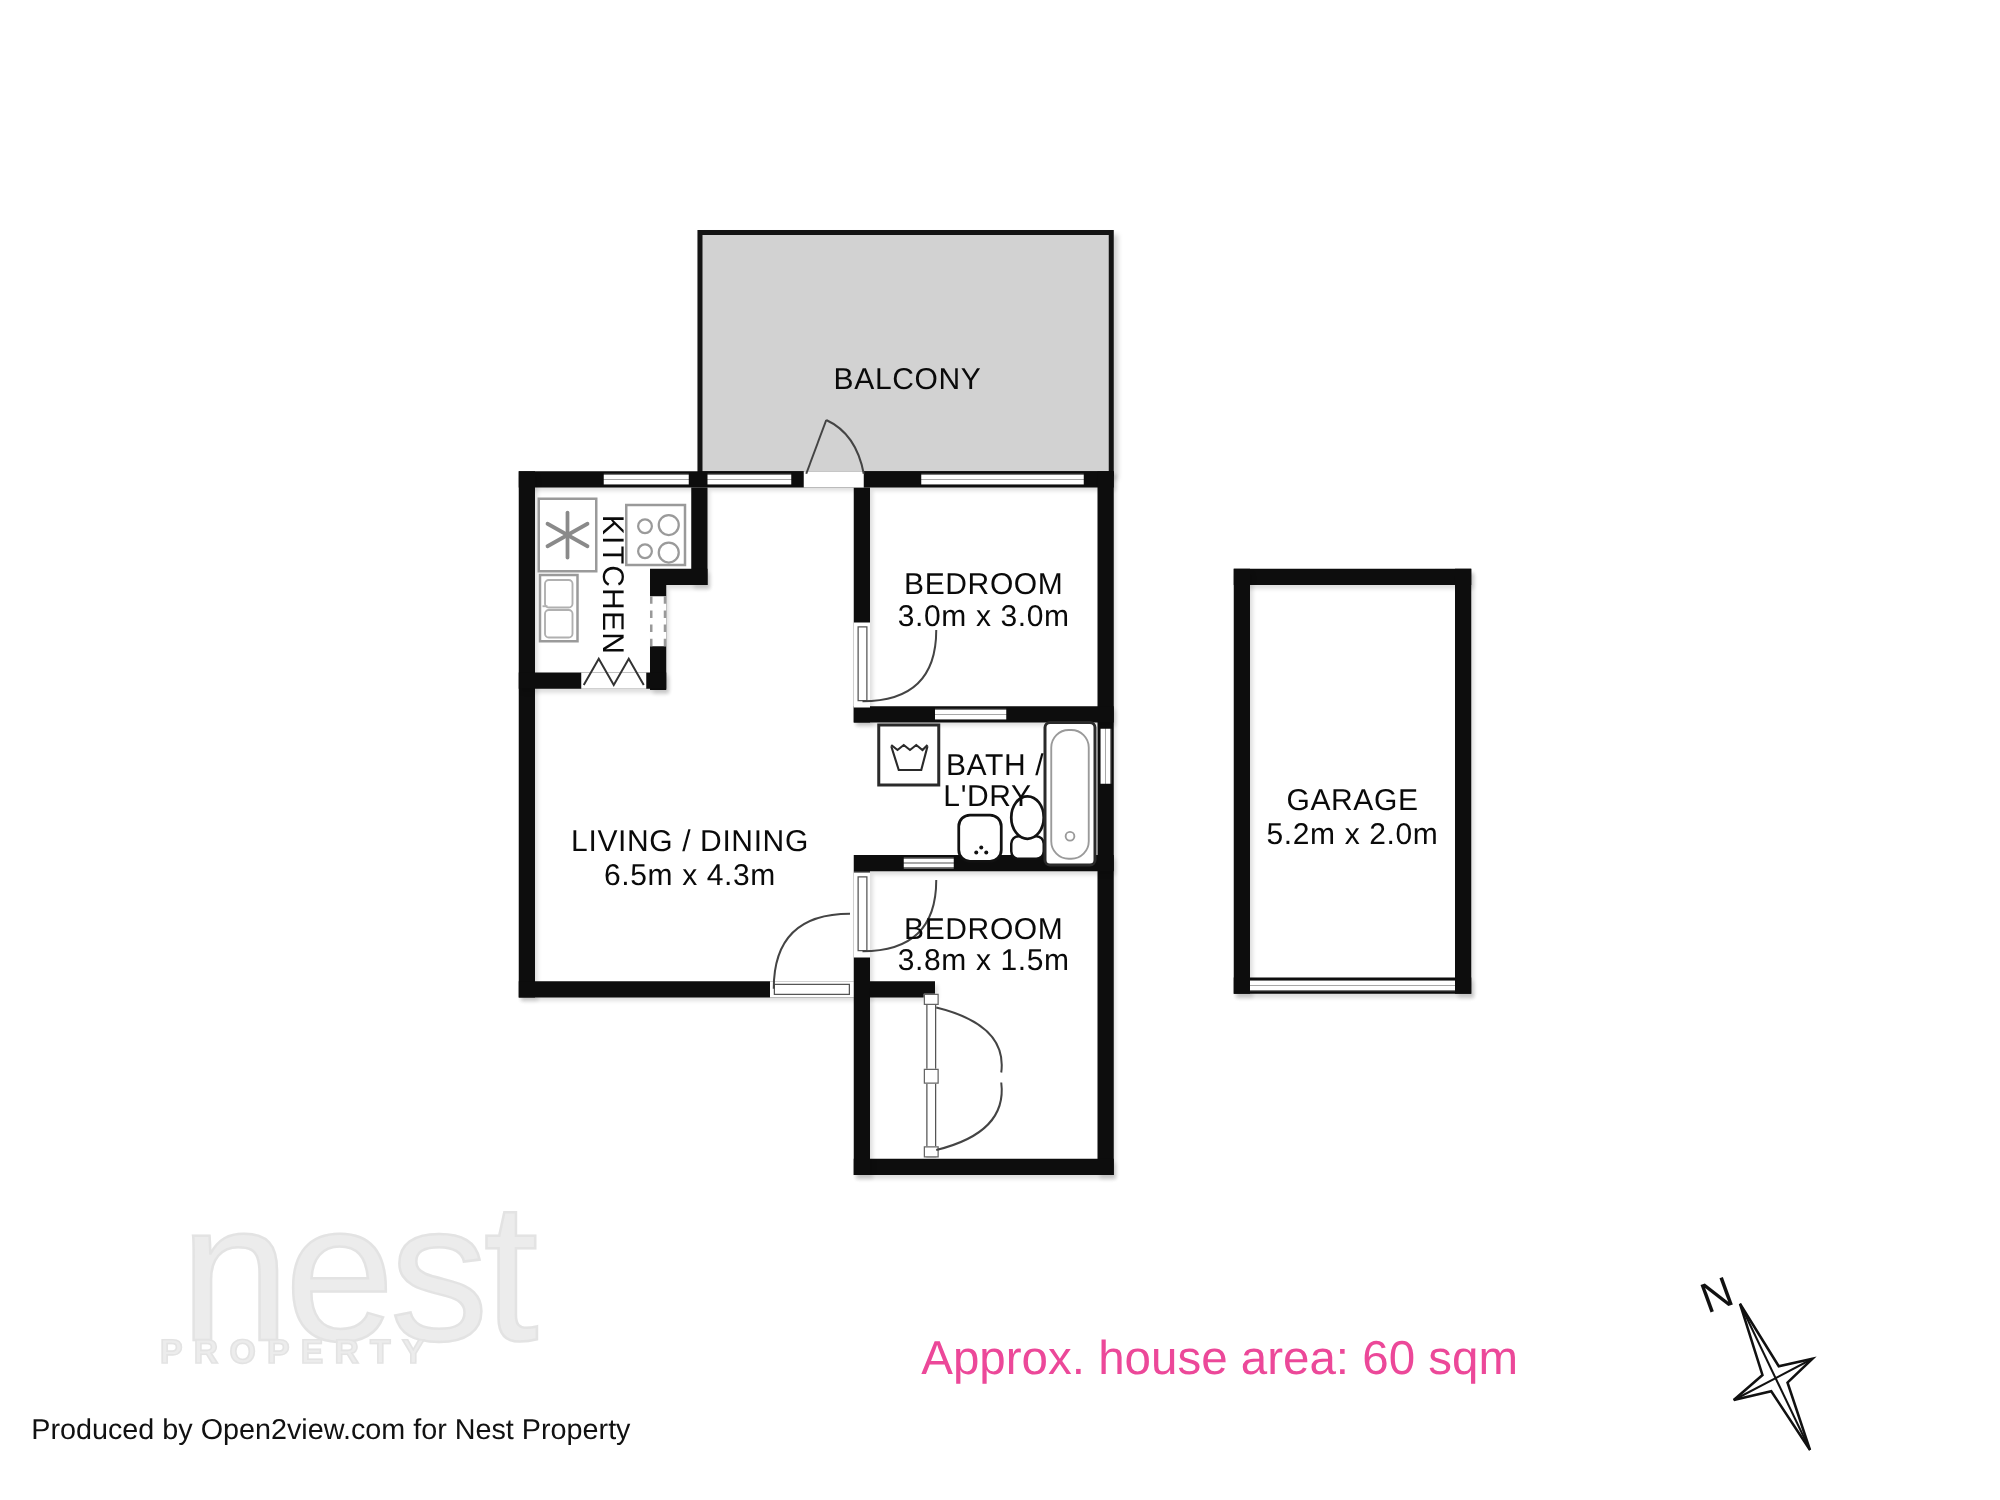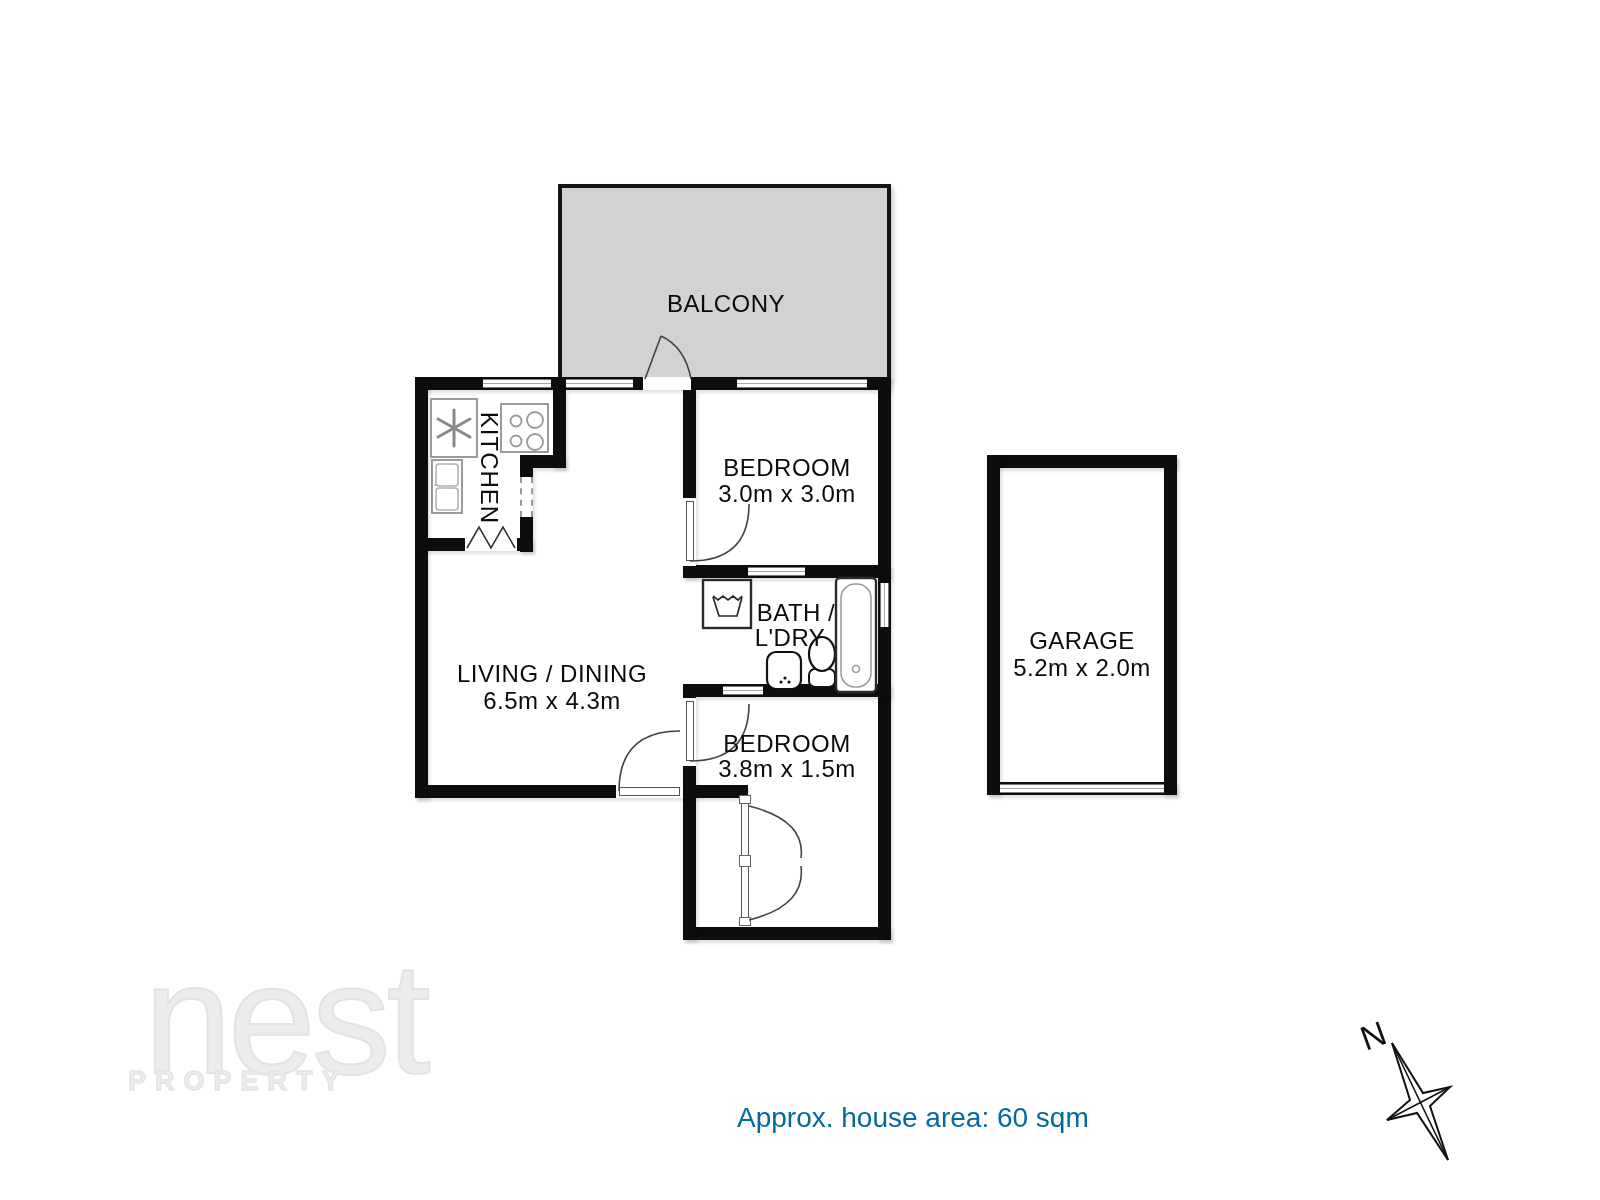--- a/index.html
+++ b/index.html
@@ -15,21 +15,21 @@
   .balcony{position:absolute;left:558px;top:184px;width:333px;height:197px;background:#d2d2d2;
            border:4px solid #141414;box-sizing:border-box;box-shadow:3px 3px 4px rgba(0,0,0,0.18);}
   .lbl{position:absolute;font-size:24px;white-space:nowrap;transform:translate(-50%,-50%);letter-spacing:0.5px;margin-top:16px;}
   .lbl-rot{position:absolute;font-size:24px;white-space:nowrap;transform:translate(-50%,-50%) rotate(90deg);letter-spacing:1px;}
   #plan-svg{position:absolute;left:0;top:0;pointer-events:none;}
   .wm-nest{position:absolute;left:118px;top:928px;font-size:158px;font-weight:normal;letter-spacing:-4px;
            color:rgba(255,255,255,0);-webkit-text-stroke:2px #e3e3e3;text-shadow:0 0 1px #ececec;margin-left:26px;}
   .wm-prop{position:absolute;left:128px;top:1066px;font-size:27px;font-weight:bold;letter-spacing:9px;
            color:rgba(255,255,255,0);-webkit-text-stroke:1.3px #e3e3e3;text-shadow:0 0 1px #ececec;}
   .disc{position:absolute;left:25px;font-size:23px;color:#111;}
-  .area{position:absolute;left:737px;font-size:28px;color:#0369a1;margin-top:36px;}
+  .area{position:absolute;left:737px;font-size:38px;color:#ec4899;}
 </style>
 </head>
 <body>
 
 <div id="canvas">
 
   <div class="balcony"></div>
 
   <div class="wall" style="left:415px;top:377px;width:476px;height:13px"></div>
   <div class="wall" style="left:415px;top:377px;width:13px;height:421px"></div>
@@ -148,15 +148,16 @@
   <div class="lbl" style="left:552px;top:658px">LIVING / DINING</div>
   <div class="lbl" style="left:552px;top:685px">6.5m x 4.3m</div>
   <div class="lbl" style="left:787px;top:728px">BEDROOM</div>
   <div class="lbl" style="left:787px;top:753px">3.8m x 1.5m</div>
   <div class="lbl" style="left:1082px;top:625px">GARAGE</div>
   <div class="lbl" style="left:1082px;top:652px">5.2m x 2.0m</div>
 
   <div class="wm-nest">nest</div>
   <div class="wm-prop">PROPERTY</div>
 
+  <div class="disc" style="top:1130px">Produced by Open2view.com for Nest Property</div>
   <div class="area" style="top:1066px">Approx. house area: 60 sqm</div>
 
 </div>
 
 </body></html>

